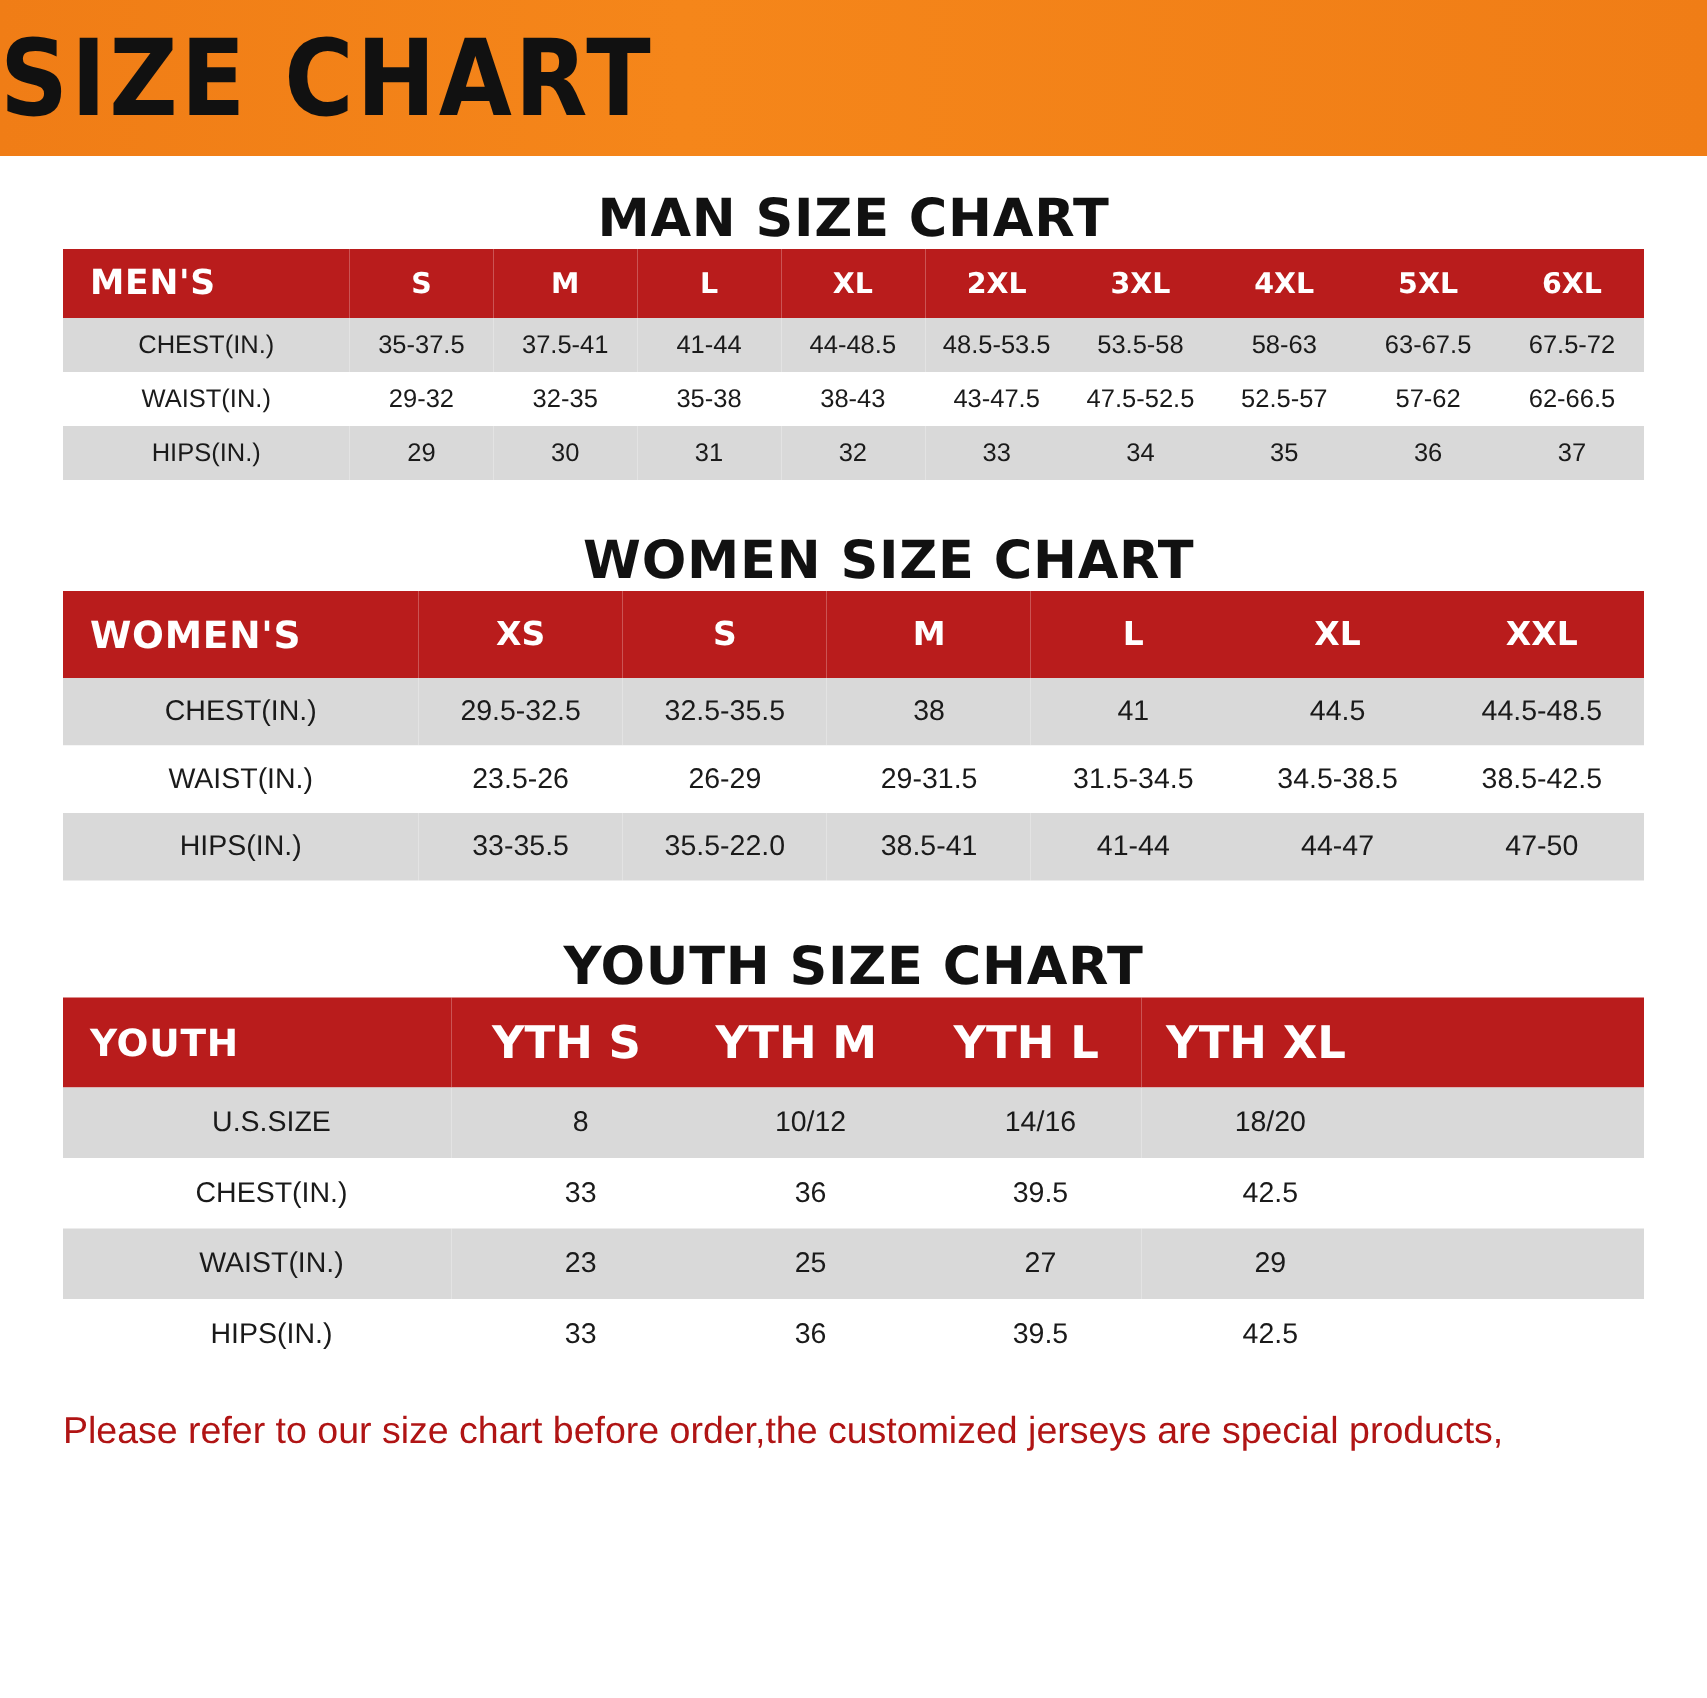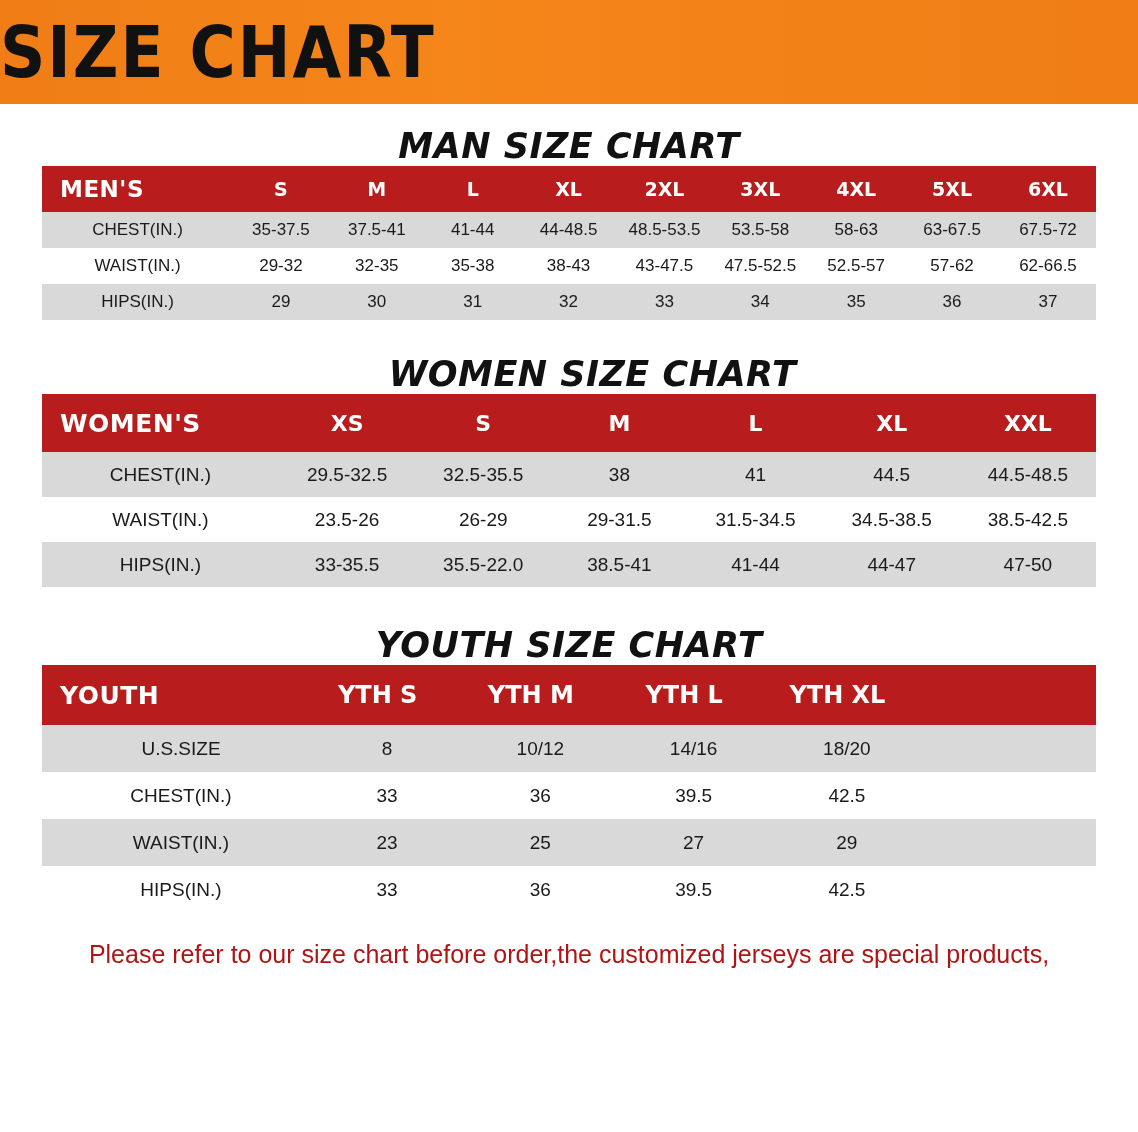--- a/index.html
+++ b/index.html
@@ -34,21 +34,20 @@
   }
 
   
   .section-title {
     text-align: center;
     font-family: "DejaVu Sans", sans-serif;
     font-weight: 700;
     font-size: 35px;
     letter-spacing: 0.5px;
     color: #111111;
-    font-style: italic;
   }
   .sec-man-title   { margin-top: 22px; }
   .sec-women-title { margin-top: 34px; padding-left: 47px; }
   .sec-youth-title { margin-top: 38px; }
 
   
   .table-wrap {
     margin: 0 auto;
     width: 1054px;
   }
@@ -86,29 +85,29 @@
   #men-table thead th.rowlabel { font-size: 23px; }
   #men-table tbody td { height: 34px; font-size: 17px; }
   #men-table tbody td.rowlabel { font-size: 17px; }
 
   
   #women-table thead th { height: 56px; font-size: 22px; }
   #women-table thead th.rowlabel { font-size: 25px; }
   #women-table tbody td { height: 43px; font-size: 19px; }
 
   
-  #youth-table thead th { height: 58px; font-size: 24px; }
+  #youth-table thead th { height: 58px; font-size: 30px; }
   #youth-table thead th.rowlabel { font-size: 25px; }
   #youth-table tbody td { height: 45px; font-size: 19px; padding-left: 20px; }
 
   
   .note {
     margin: 24px auto 0;
     width: 1054px;
-    text-align: center;
+    text-align: left;
     color: #b01414;
     font-family: "Liberation Sans", sans-serif;
     font-size: 25px;
     line-height: 1.42;
   }
   .note div { white-space: nowrap; }
 </style>
 </head>
 <body>
 

